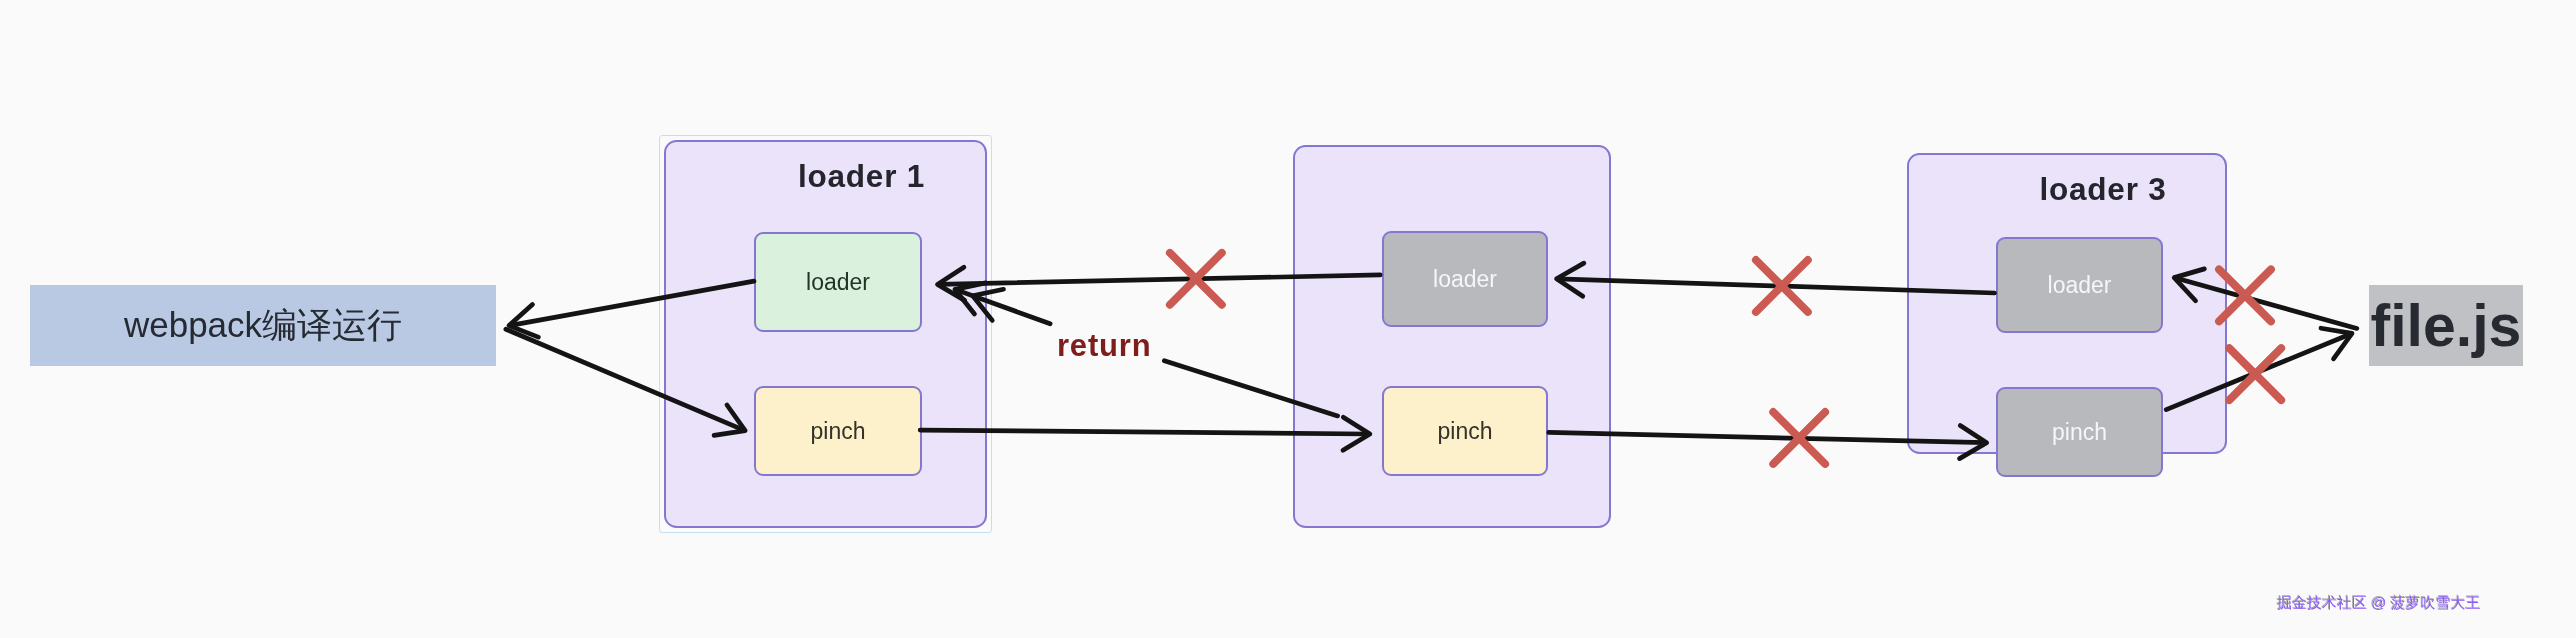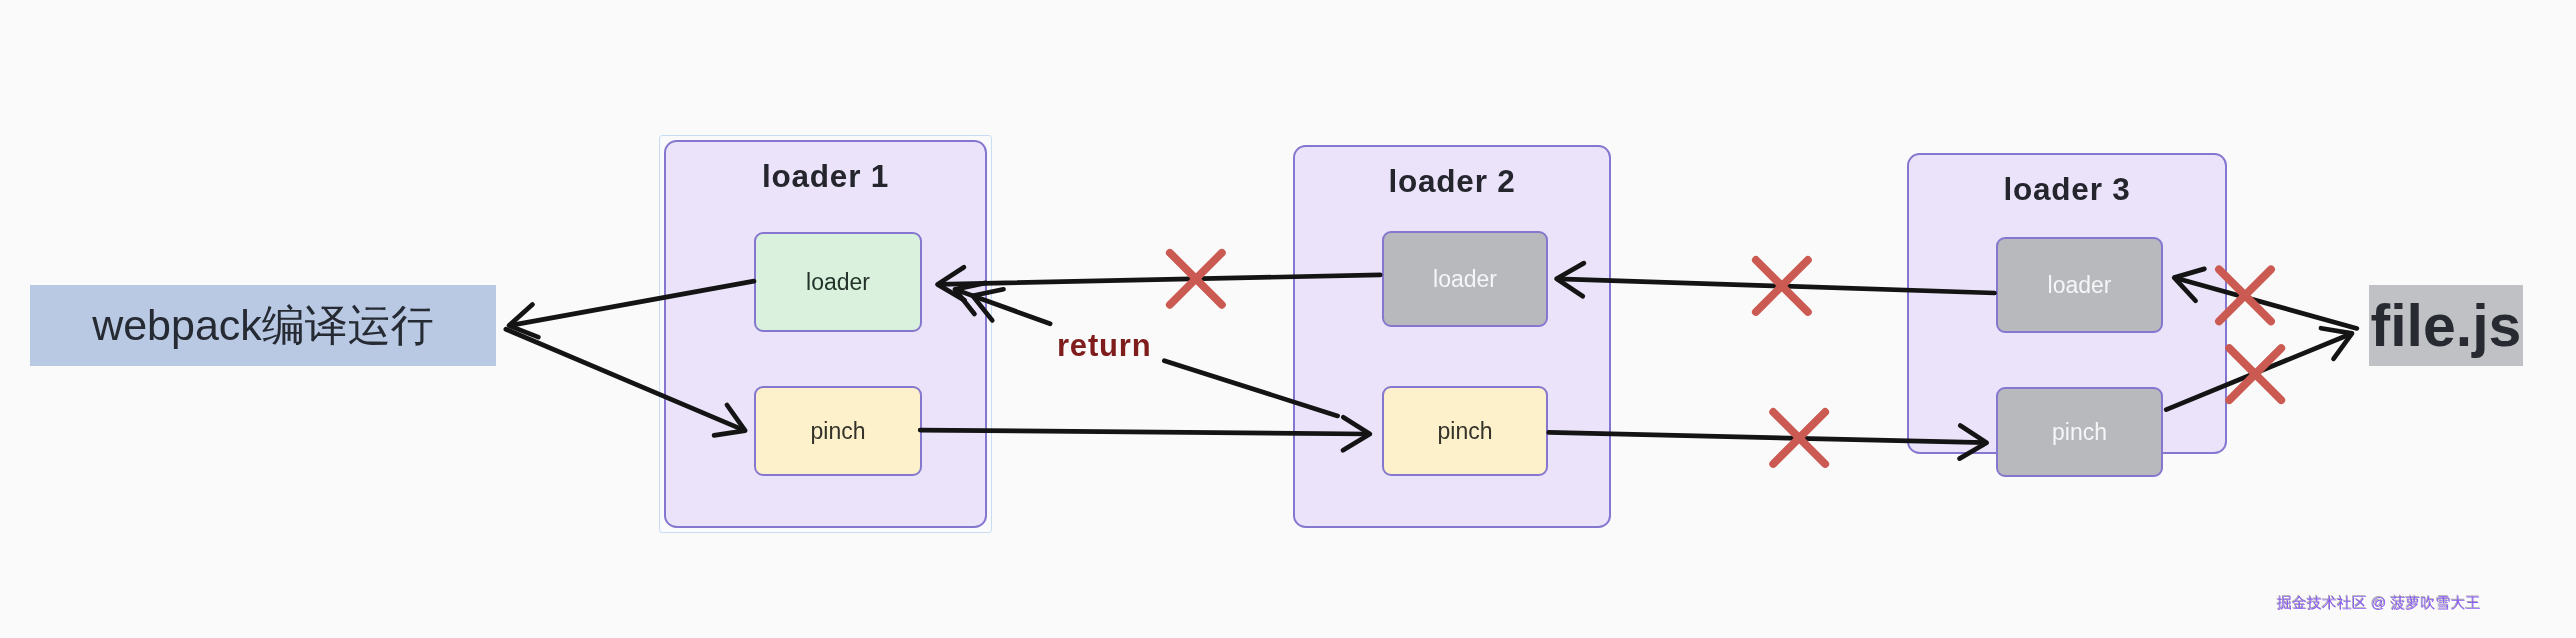--- a/index.html
+++ b/index.html
@@ -12,40 +12,40 @@
   .group{
     position:absolute;box-sizing:border-box;
     background:#eae3fa;border:2.4px solid #8577cf;border-radius:12.6px;
   }
   .group.selected::after{
     content:"";position:absolute;inset:-7px;border:1.6px solid #c7ddf3;border-radius:3.2px;
     pointer-events:none;
   }
   .group-title{
     position:absolute;top:15.8px;left:0;width:100%;text-align:center;
-    font-size:31.5px;font-weight:bold;color:#25252d;letter-spacing:0.8px;
+    font-size:31.5px;font-weight:bold;color:#25252d;letter-spacing:0.8px;padding-left:36px;
   }
   .inner-box{
     position:absolute;box-sizing:border-box;
     border:2.4px solid #8577cf;border-radius:9px;
     display:flex;align-items:center;justify-content:center;
     font-size:23px;
   }
   .inner-box.mint  {background:#d9f1dd;color:#25342a;}
   .inner-box.yellow{background:#fcf1ca;color:#34322a;}
   .inner-box.gray  {background:#b7b9bc;color:#f6f6f8;}
   
   .side-label{
     position:absolute;box-sizing:border-box;
     display:flex;align-items:center;justify-content:center;
     white-space:nowrap;
   }
   .side-label.webpack{
     left:30px;top:285px;width:466px;height:81px;
-    background:#b9c9e3;font-size:43px;color:#252a33;
+    background:#b9c9e3;font-size:35px;color:#252a33;
   }
   .side-label.filejs{
     left:2369px;top:285px;width:154px;height:81px;
     background:#bfc1c5;font-size:59px;font-weight:bold;color:#272b31;
   }
   .return-label{
     position:absolute;left:1057px;top:328px;
     font-size:31px;font-weight:bold;color:#7f1d1d;letter-spacing:0.8px;
   }
   .watermark{
@@ -65,21 +65,20 @@
   <div class="group-title">loader 1</div>
   <div class="inner-box mint" style="left:88px;top:90px;width:168px;height:100px">
     <span>loader</span>
   </div>
   <div class="inner-box yellow" style="left:88px;top:244px;width:168px;height:90px">
     <span>pinch</span>
   </div>
 </div>
 
 <div class="group" style="left:1293px;top:145px;width:318px;height:383px">
-  <div class="group-title">loader 2</div>
   <div class="inner-box gray" style="left:87px;top:84px;width:166px;height:96px">
     <span>loader</span>
   </div>
   <div class="inner-box yellow" style="left:87px;top:239px;width:166px;height:90px">
     <span>pinch</span>
   </div>
 </div>
 
 <div class="group" style="left:1907px;top:153px;width:320px;height:301px">
   <div class="group-title">loader 3</div>

